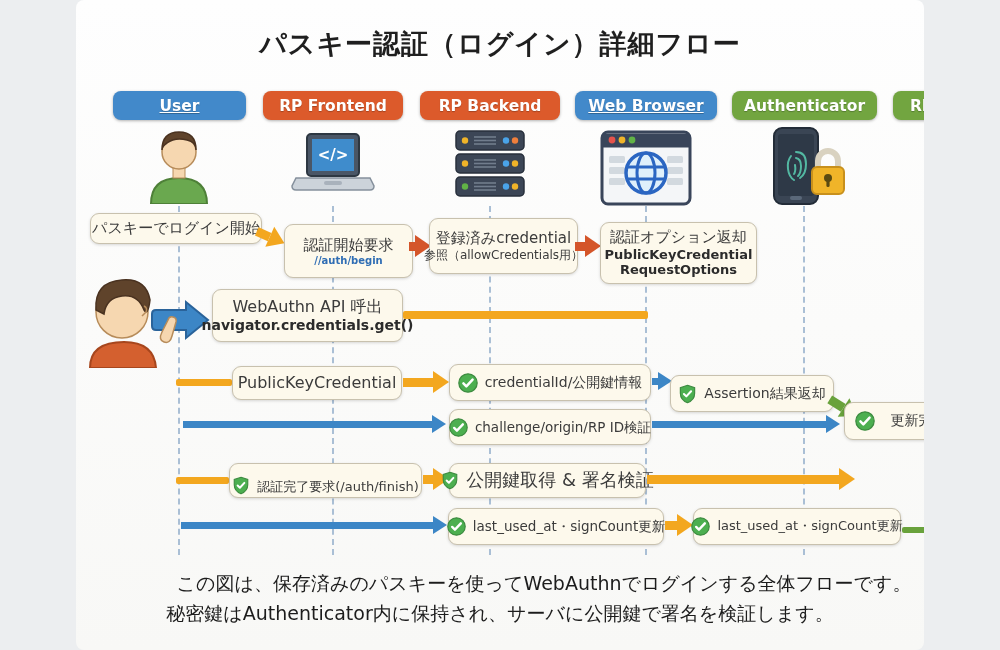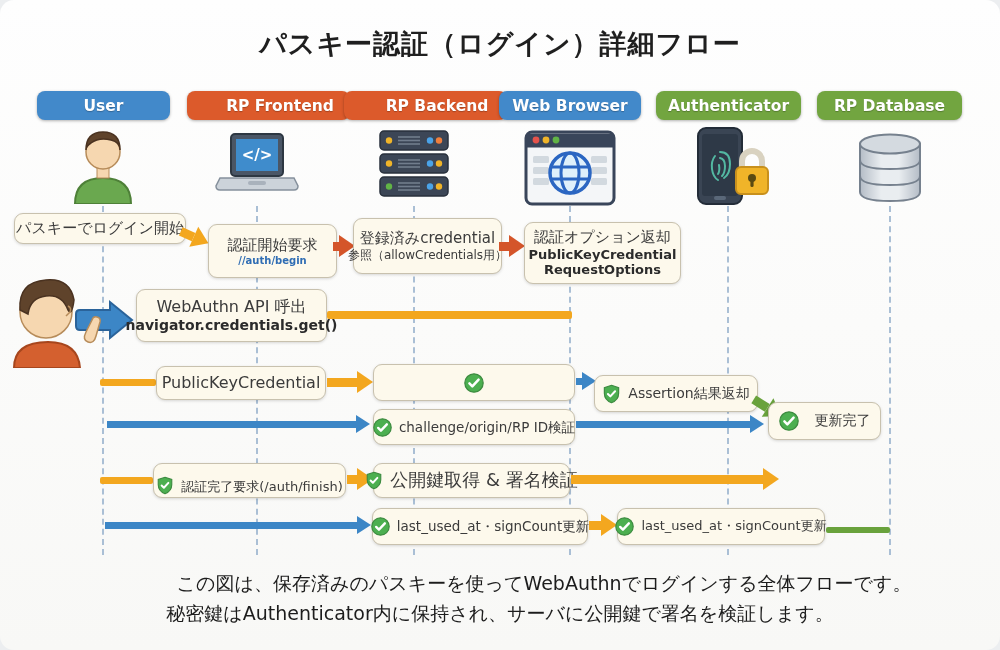--- a/index.html
+++ b/index.html
@@ -1,21 +1,21 @@
 <!DOCTYPE html>
 <html><head>
 <meta charset="utf-8">
 <style>
   html,body{margin:0;padding:0;background:#eceef0;font-family:"DejaVu Sans","Liberation Sans",sans-serif;}
-  .canvas{position:relative;width:1000px;height:650px;margin:0 auto;background:linear-gradient(180deg,#fefefe,#f8f8f6);border-radius:14px;overflow:hidden;}
+  .canvas{position:relative;width:848px;height:650px;margin:0 auto;background:linear-gradient(180deg,#fefefe,#f8f8f6);border-radius:8px;overflow:hidden;}
   .title{position:absolute;left:0;top:26px;width:100%;text-align:center;font-size:27px;font-weight:700;color:#1f1f1f;letter-spacing:1px;}
   
   .badge{position:absolute;top:91px;height:29px;border-radius:8px;color:#fff;font-weight:700;font-size:15.5px;display:flex;align-items:center;justify-content:center;box-shadow:0 1px 3px rgba(0,0,0,.3);text-shadow:0 1px 1px rgba(0,0,0,.25);}
-  .badge.blue{background:#4289ca;}
-  .badge.orange{background:#dc5a2b;padding-left:23px;}
+  .badge.blue{background:#4289ca;text-decoration:underline;}
+  .badge.orange{background:#dc5a2b;}
   .badge.green{background:#72a540;}
   .icon{position:absolute;}
   
   .lifeline{position:absolute;top:206px;height:349px;width:0;border-left:2px dashed #aabfd5;}
   
   .mbox{position:absolute;background:#fdf9ec;border:1.5px solid #c8c1ae;border-radius:9px;box-shadow:0 1px 3px rgba(0,0,0,.15);display:flex;flex-direction:column;align-items:center;justify-content:center;color:#3b3b3b;text-align:center;box-sizing:border-box;padding:2px 6px;}
   .mbox .main{font-size:15px;line-height:1.25;white-space:nowrap;}
   .mbox .sub{font-size:12px;line-height:1.2;white-space:nowrap;color:#3b3b3b;}
   .mbox .code{font-size:10px;font-weight:700;color:#2f6db4;white-space:nowrap;}
   .mbox .bold{font-size:13px;font-weight:700;color:#2b2b2b;line-height:1.18;white-space:nowrap;}
@@ -211,20 +211,21 @@
       <div class="bar"></div>
       <div class="head"></div>
     </div>
   <div class="mbox row" style="left:373px;top:364px;width:202px;height:37px;">
     <span class="chk">
       <svg width="20" height="20" viewBox="0 0 24 24">
           <circle cx="12" cy="12" r="11" fill="#4caf50" stroke="#3d8b40" stroke-width="1.5"></circle>
           <path d="M6.5 12.5l3.5 3.5 7.5-8" stroke="#fff" stroke-width="3" fill="none" stroke-linecap="round" stroke-linejoin="round"></path>
         </svg>
     </span>
+    <span class="main">credentialId/公開鍵情報</span>
   </div>
   <div class="arr blue" style="left:576px;top:372px;width:20px;">
       <div class="bar"></div>
       <div class="head"></div>
     </div>
   <div class="mbox row" style="left:594px;top:375px;width:164px;height:37px;">
     <span class="chk">
       <svg width="19" height="20" viewBox="0 0 24 24">
           <path d="M12 1l9 3v7c0 6-4 10-9 12C7 21 3 17 3 11V4z" fill="#4caf50" stroke="#3d8b40" stroke-width="1.5"></path>
           <path d="M7.5 12l3 3 6-6.5" stroke="#fff" stroke-width="2.6" fill="none" stroke-linecap="round" stroke-linejoin="round"></path>

